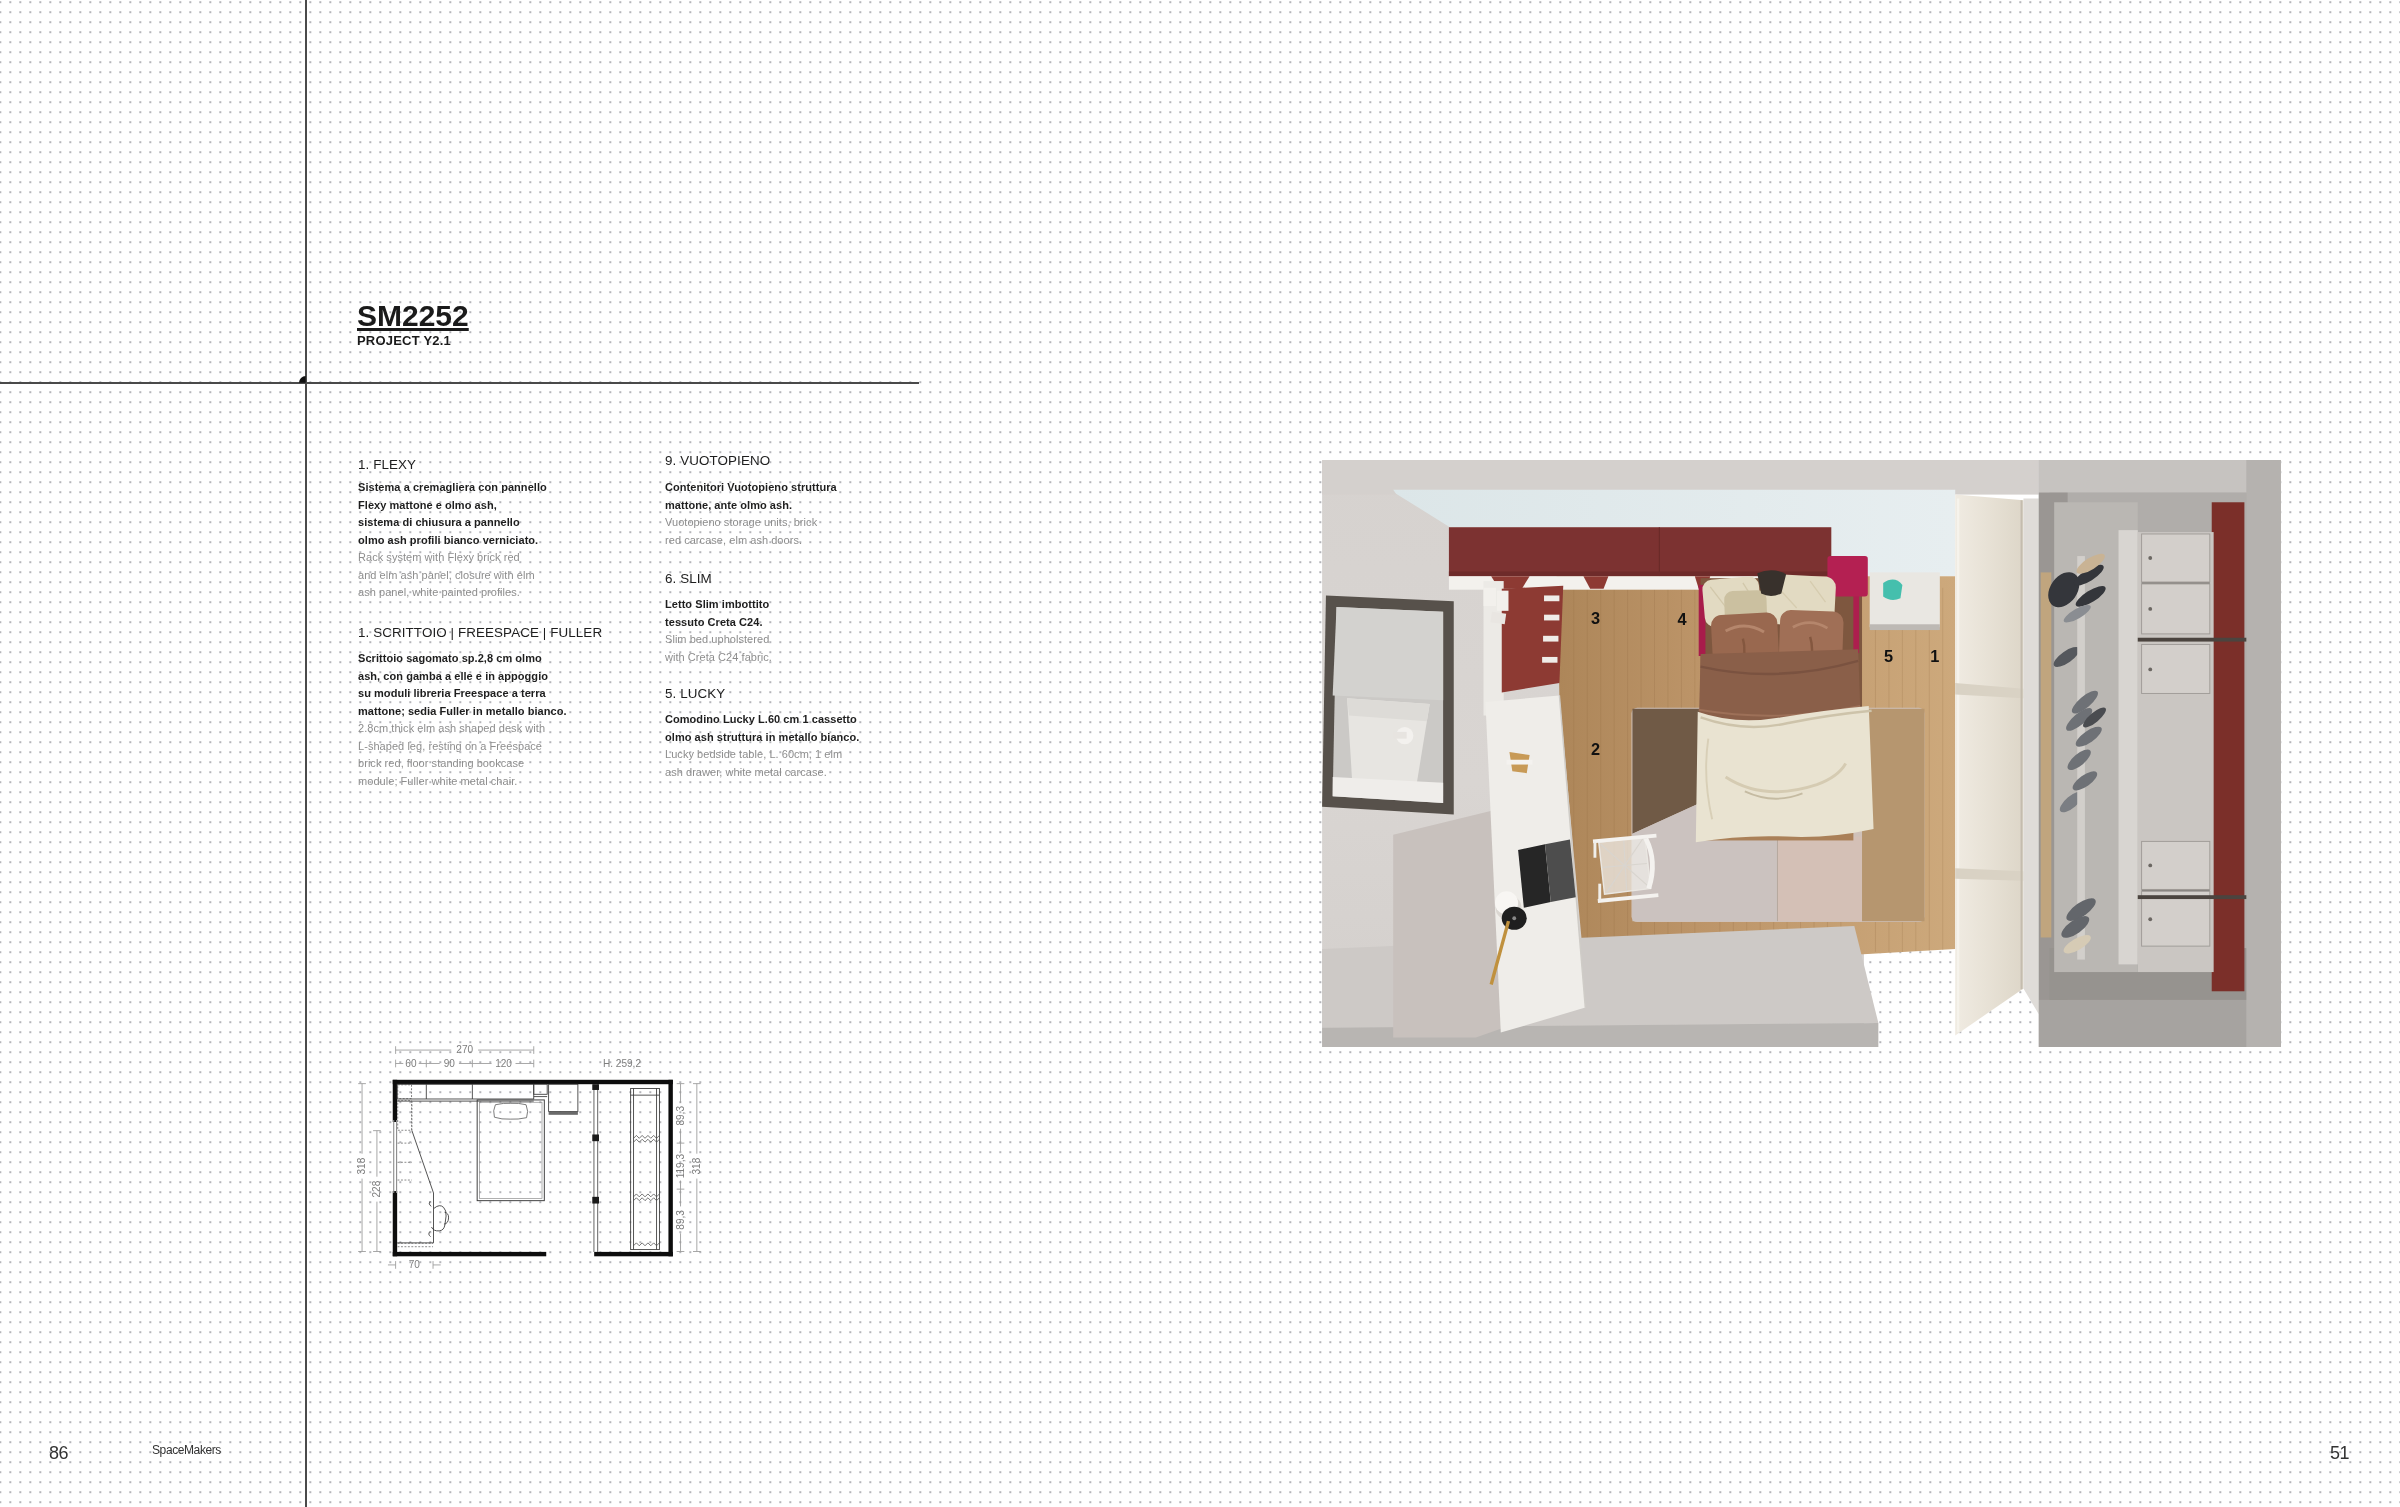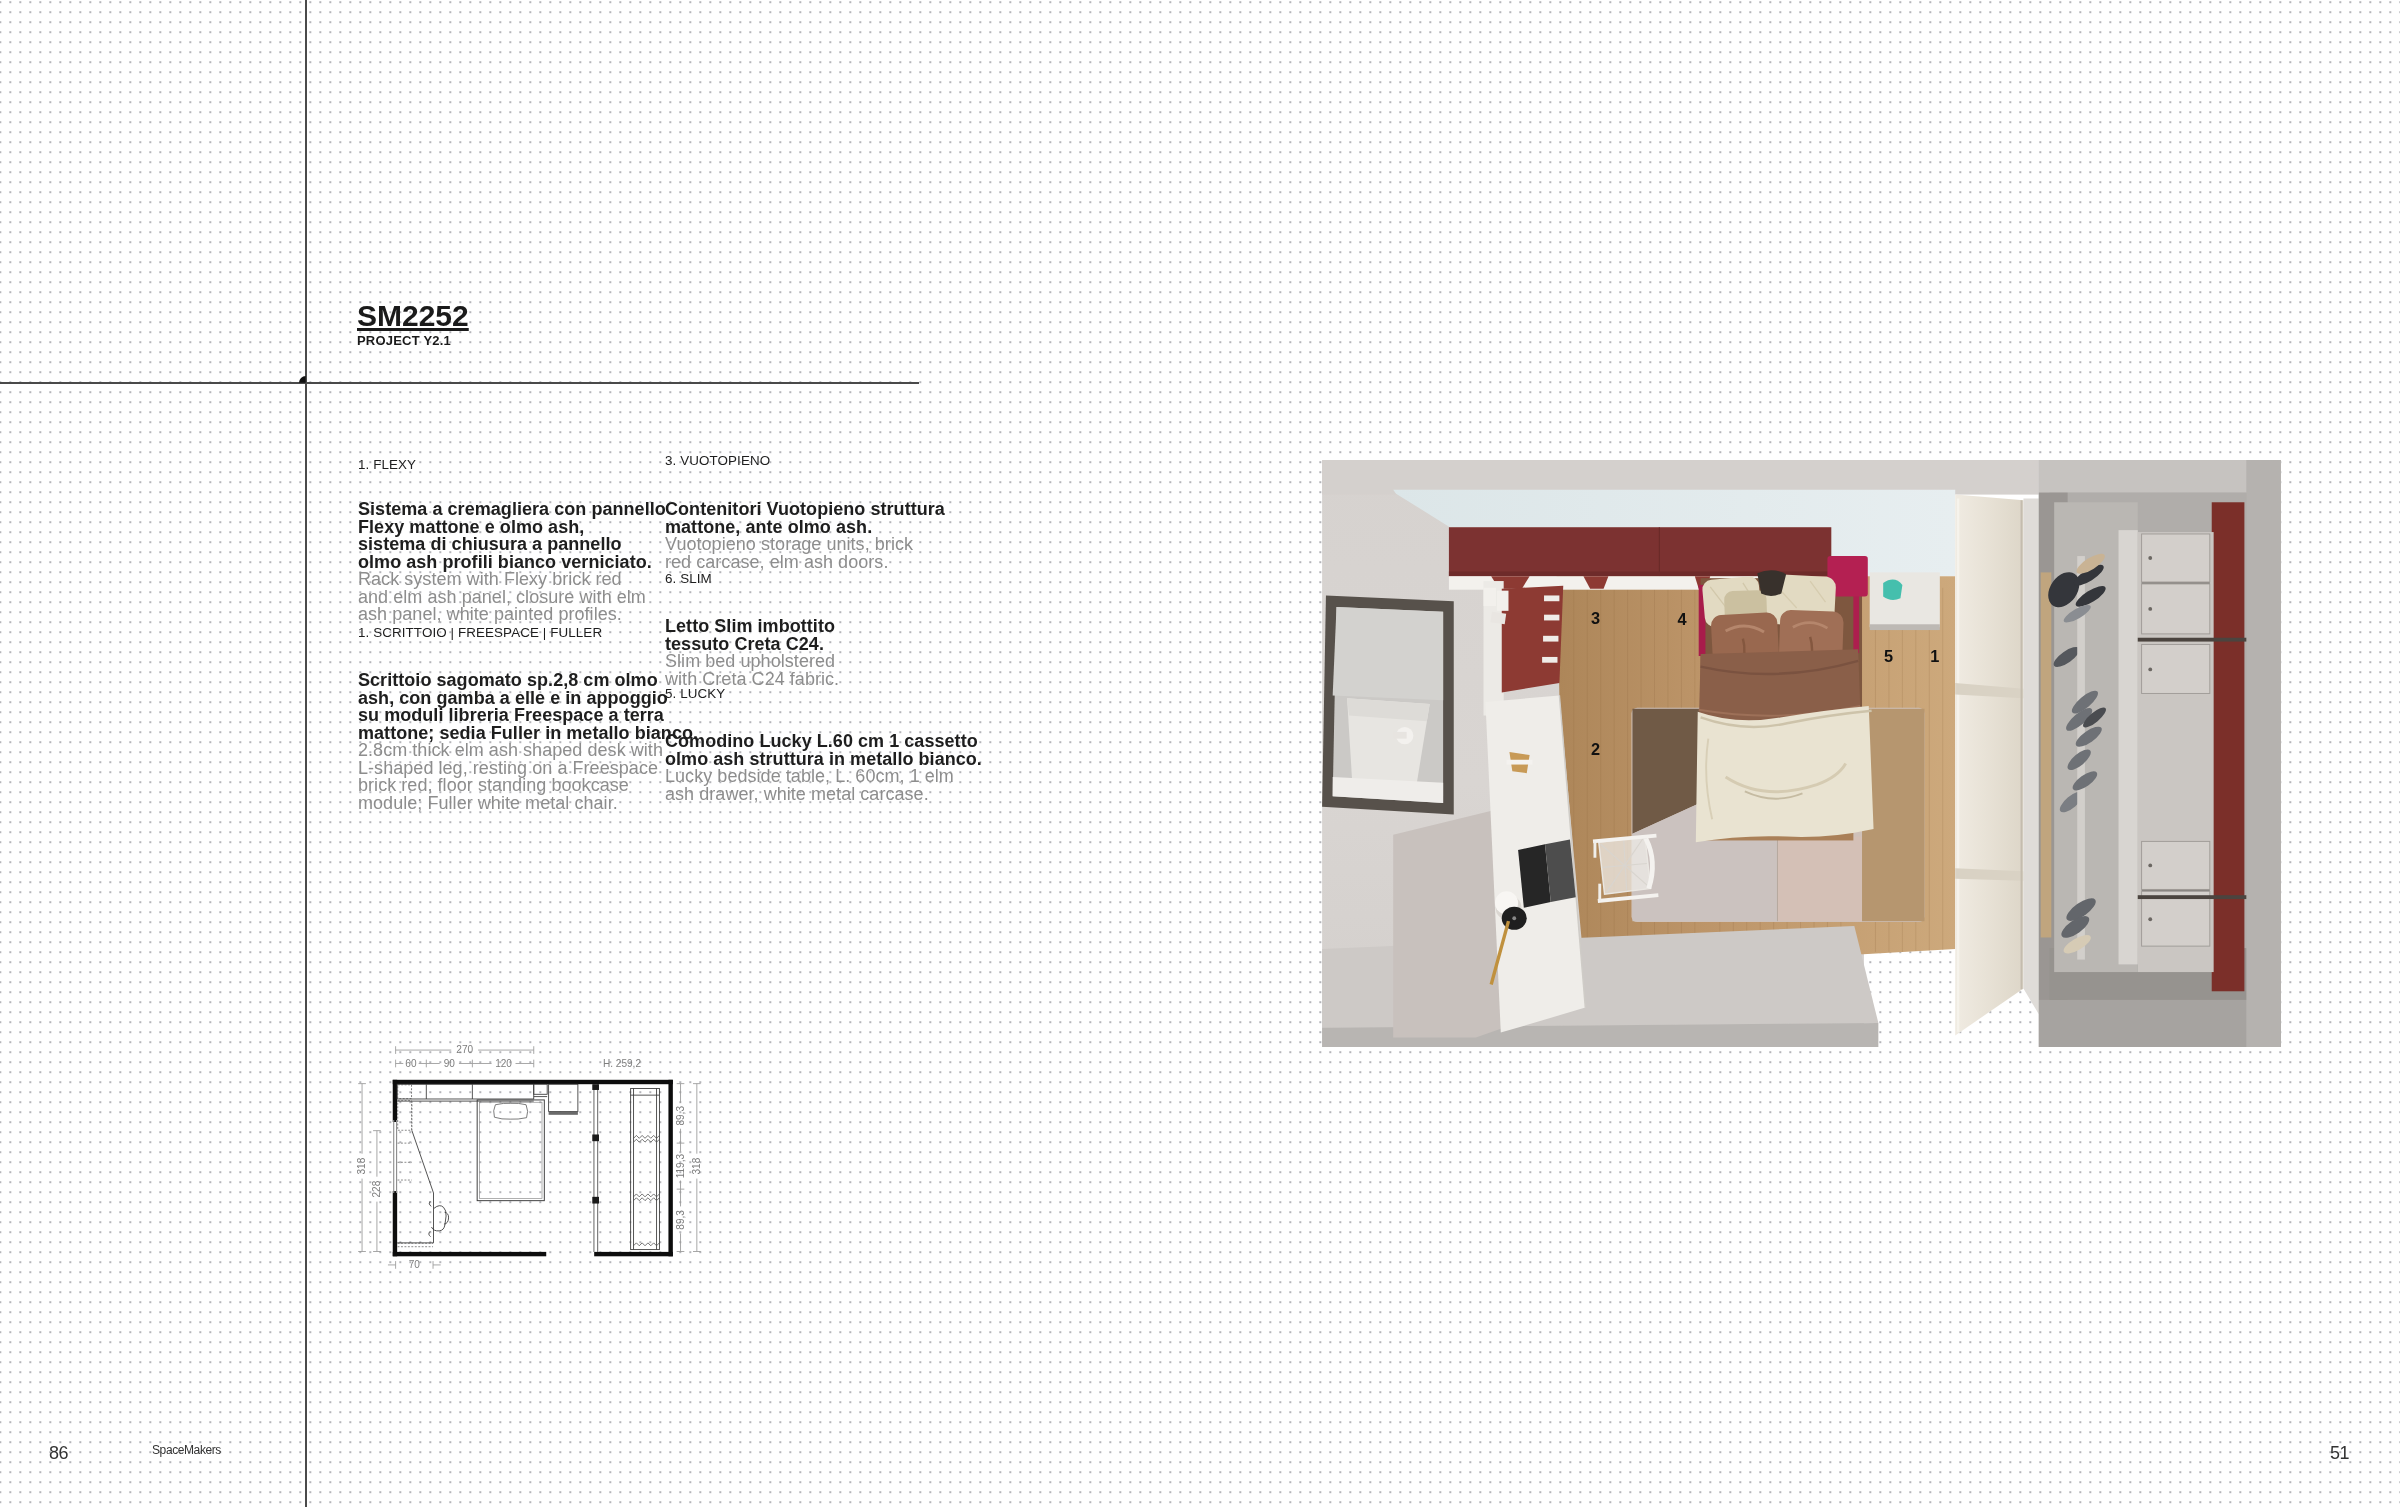--- a/index.html
+++ b/index.html
@@ -4,21 +4,21 @@
 <style>
   html,body{margin:0;padding:0;}
   body{width:2401px;height:1507px;position:relative;background:#ffffff;overflow:hidden;
        font-family:"Liberation Sans", sans-serif;}
   .dots{position:absolute;left:0;top:0;width:2401px;height:1507px;
     background-image:radial-gradient(circle at 5px 5px, #b5b5ba 0.9px, rgba(255,255,255,0) 1.3px);
     background-size:10px 10px;
     background-position:-4.7px -2.8px;}
   .abs{position:absolute;}
   .h{font-weight:normal;font-size:13.4px;color:#1e1e1e;letter-spacing:0.1px;}
-  .body{font-size:18px;line-height:17.5px;color:#1e1e1e;letter-spacing:0.05px;margin-top:22px;}
+  .body{font-size:11px;line-height:17.5px;color:#1e1e1e;letter-spacing:0.05px;}
   .body b{font-weight:bold;}
   .en{color:#8d8d8d;font-weight:normal;}
 </style>
 </head>
 <body>
 
 <div class="dots"></div>
 
 <div class="abs" style="left:305px;top:0;width:1.8px;height:1507px;background:#4a4a4a;"></div>
 
@@ -50,21 +50,21 @@
 <b>Scrittoio sagomato sp.2,8 cm olmo<br>
 ash, con gamba a elle e in appoggio<br>
 su moduli libreria Freespace a terra<br>
 mattone; sedia Fuller in metallo bianco.</b><br>
 <span class="en">2.8cm thick elm ash shaped desk with<br>
 L-shaped leg, resting on a Freespace<br>
 brick red, floor standing bookcase<br>
 module; Fuller white metal chair.</span>
 </div>
 
-<div class="h abs" style="left:665px;top:453px;">3. VUOTOPIENO</div>
+<div class="h abs" style="left:665px;top:453px;">9. VUOTOPIENO</div>
 
 <div class="body abs" style="left:665px;top:479px;">
 <b>Contenitori Vuotopieno struttura<br>
 mattone, ante olmo ash.</b><br>
 <span class="en">Vuotopieno storage units, brick<br>
 red carcase, elm ash doors.</span>
 </div>
 
 <div class="h abs" style="left:665px;top:571px;">6. SLIM</div>
 

